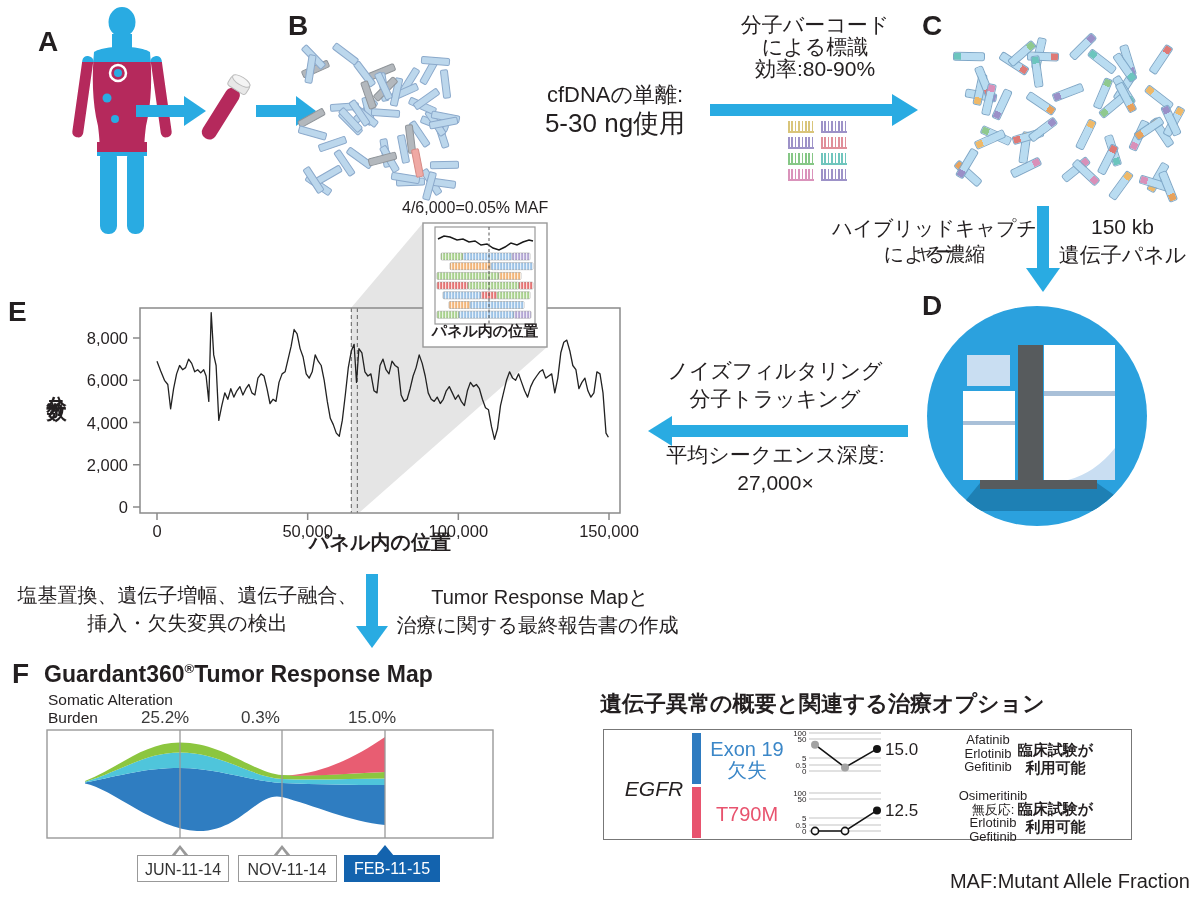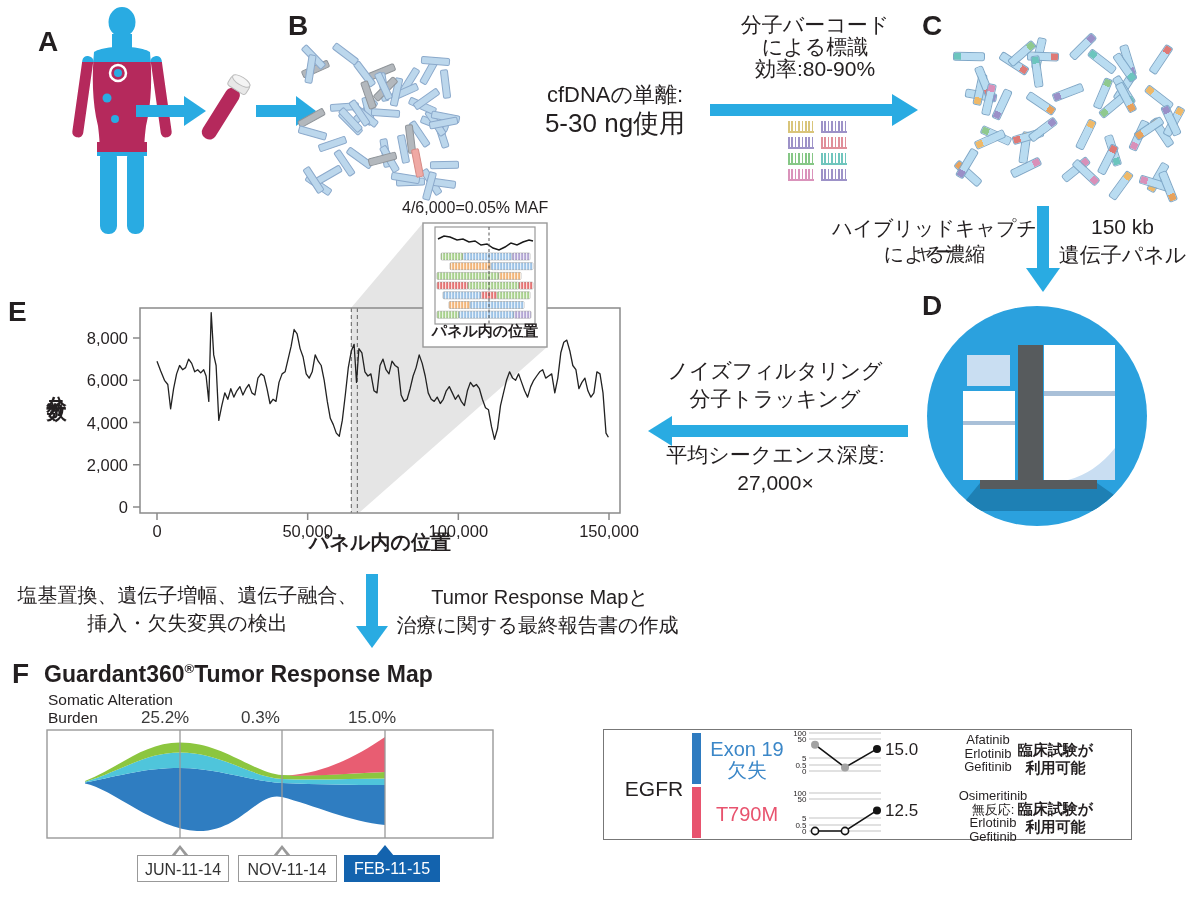--- a/index.html
+++ b/index.html
@@ -337,22 +337,23 @@
       <rect x="2" y="5" width="446" height="108" fill="#fff" stroke="#999" stroke-width="1.4"></rect>
       <path d="M40,57.6 C78,50 100,43 135,43 C172,43 204,56 237,58 C272,59.6 308,60 340,60 L340,100 C306,97 268,80 237,72 C212,66 196,107 152,106 C112,105 66,63 40,58.6 Z" fill="#2F7DC1"></path>
       <path d="M40,56.8 C76,46 100,27.5 135,27.5 C176,27.5 206,52 237,54 C272,55.6 308,53.5 340,53.5 L340,60 C308,60 272,59.6 237,58 C204,56 172,43 135,43 C100,43 78,50 40,57.6 Z" fill="#4FC5DB"></path>
       <path d="M40,56 C74,43 98,17.5 135,17.5 C178,17.5 208,48 237,50 C272,51.6 308,48 340,47 L340,53.5 C308,53.5 272,55.6 237,54 C206,52 176,27.5 135,27.5 C100,27.5 76,46 40,56.8 Z" fill="#8CC63F"></path>
       <path d="M243,50.4 C280,48 312,31 340,12 L340,47 C308,48 272,51.6 243,50.4 Z" fill="#E85D72"></path>
       <line x1="135" y1="5" x2="135" y2="113" stroke="#9a9a9a" stroke-width="1.3"></line>
       <line x1="237" y1="5" x2="237" y2="113" stroke="#9a9a9a" stroke-width="1.3"></line>
       <line x1="340" y1="5" x2="340" y2="113" stroke="#9a9a9a" stroke-width="1.3"></line>
     </svg>
 
+  <div class="capl" style="left:600px;top:691px;width:470px;font-size:22px;font-weight:bold">遺伝子異常の概要と関連する治療オプション</div>
   <div id="tbl-box"></div>
-  <div class="cap" style="left:612px;top:776px;width:84px;font-size:21px;">EGFR</div>
+  <div class="cap" style="left:612px;top:776px;width:84px;font-size:21px;font-style:italic">EGFR</div>
   <div class="abs" style="left:692px;top:733px;width:9px;height:51px;background:var(--table-bar-blue)"></div>
   <div class="abs" style="left:692px;top:787px;width:9px;height:51px;background:var(--table-bar-red)"></div>
   <div class="cap" style="left:704px;top:737px;width:86px;font-size:20px;color:var(--exon19-text-blue)">Exon 19</div>
   <div class="cap" style="left:704px;top:758px;width:86px;font-size:20px;color:var(--exon19-text-blue)">欠失</div>
   <div class="cap" style="left:704px;top:802px;width:86px;font-size:20px;color:var(--t790m-text-red)">T790M</div>
   <div class="abs" id="spark1" style="left:793px;top:729px;width:140px;height:55px"><svg width="140" height="55" viewBox="0 0 140 55">
         <line x1="16" y1="4" x2="88" y2="4" stroke="#C4C4C4" stroke-width="1.2"></line>
         <text x="13.5" y="7" text-anchor="end" font-size="8" fill="#555">100</text>
         <line x1="16" y1="10" x2="88" y2="10" stroke="#C4C4C4" stroke-width="1.2"></line>
         <text x="13.5" y="13" text-anchor="end" font-size="8" fill="#555">50</text>
@@ -390,20 +391,21 @@
 Gefitinib</div>
   <div class="drugs" style="left:938px;top:789px;width:110px">Osimeritinib
 無反応:
 Erlotinib
 Gefitinib</div>
   <div class="clin" style="left:1008px;top:741px;width:95px">臨床試験が
 利用可能</div>
   <div class="clin" style="left:1008px;top:800px;width:95px">臨床試験が
 利用可能</div>
 
+  <div class="abs" style="left:890px;top:870px;width:300px;font-size:20px;text-align:right">MAF:Mutant Allele Fraction</div>
 <div class="pct" style="left: 141px;">25.2%</div>
     <div class="pct" style="left: 241px;">0.3%</div>
     <div class="pct" style="left: 348px;">15.0%</div>
     <div class="notch-o" style="left: 171px; top: 845px; border-bottom: 11px solid rgb(153, 153, 153);"></div>
     <div class="notch-i" style="left: 174px; top: 849px; border-bottom: 8px solid rgb(255, 255, 255);"></div>
     <div class="datebox" style="left: 137px; width: 92px;">JUN-11-14</div>
     <div class="notch-o" style="left: 273px; top: 845px; border-bottom: 11px solid rgb(153, 153, 153);"></div>
     <div class="notch-i" style="left: 276px; top: 849px; border-bottom: 8px solid rgb(255, 255, 255);"></div>
     <div class="datebox" style="left: 237.5px; width: 99px;">NOV-11-14</div>
     <div class="notch-o" style="left: 376px; top: 845px; border-bottom: 11px solid rgb(19, 99, 174);"></div>

